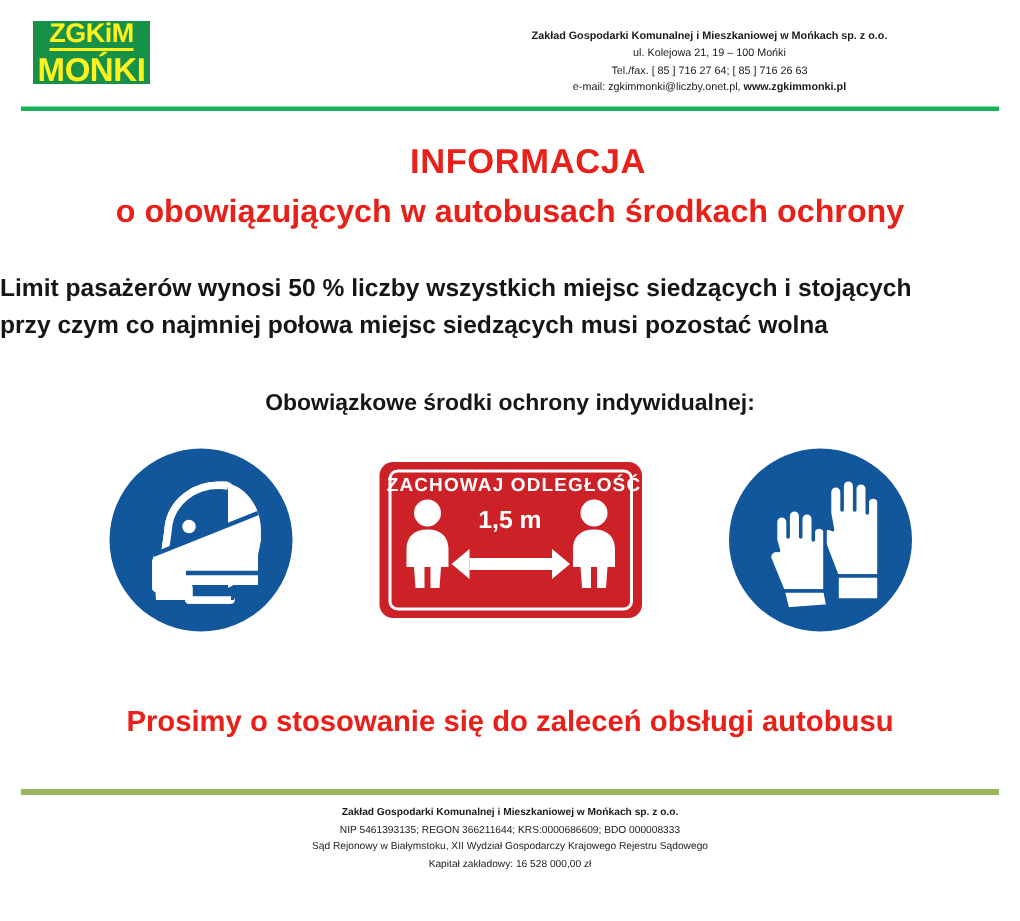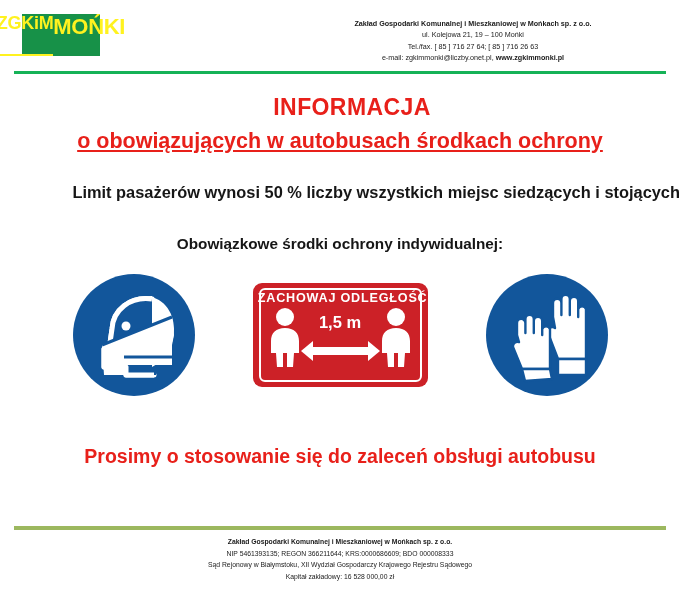--- a/index.html
+++ b/index.html
@@ -22,21 +22,22 @@
     height: 72px;
   }
   .logo {
     position: absolute;
     left: 22px;
     top: 14px;
     width: 78px;
     height: 42px;
     background: #179148;
     display: flex;
-    flex-direction: row;
+    flex-direction: column;
+    align-items: center;
     justify-content: center;
     line-height: 1;
   }
   .logo-line1 {
     color: #fff21f;
     font-weight: bold;
     font-size: 18px;
     letter-spacing: -0.3px;
     border-bottom: 2px solid #fff21f;
     padding-bottom: 1px;
@@ -82,27 +83,26 @@
     letter-spacing: 0.4px;
     line-height: 1.2;
     margin-left: 24px;
   }
   .title-sub {
     color: #e8201a;
     font-weight: bold;
     font-size: 21.5px;
     margin-top: 6px;
     line-height: 1.25;
-    text-decoration: underline;
   }
 
   
   .limit-block {
     margin-top: 26px;
-    text-align: right;
+    text-align: left;
     color: #161616;
     font-weight: bold;
     font-size: 16.4px;
     line-height: 1.52;
   }
   .limit-block .l2 {
     display: block;
   }
 
   
@@ -234,20 +234,21 @@
   <div class="rule-top"></div>
 </div>
 
 <div class="title-block">
   <div class="title-main">INFORMACJA</div>
   <div class="title-sub">o obowiązujących w autobusach  środkach ochrony</div>
 </div>
 
 <div class="limit-block">
   <span class="l1">Limit pasażerów wynosi 50 %  liczby wszystkich miejsc siedzących i stojących</span>
+  <span class="l2">przy czym co najmniej połowa miejsc siedzących musi pozostać wolna</span>
 </div>
 
 <div class="subhead">Obowiązkowe środki ochrony indywidualnej:</div>
 
 <div class="pictos">
 
   <div class="picto-circle">
     <svg width="104" height="104" viewBox="0 0 104 104">
       <g fill="none" stroke="#ffffff" stroke-width="5" stroke-linejoin="round" stroke-linecap="round">
         <path d="M70 16 C48 13 31 27 30 46 L28 60 L22 66 L22 84 L44 84 L44 92 L72 92"></path>

